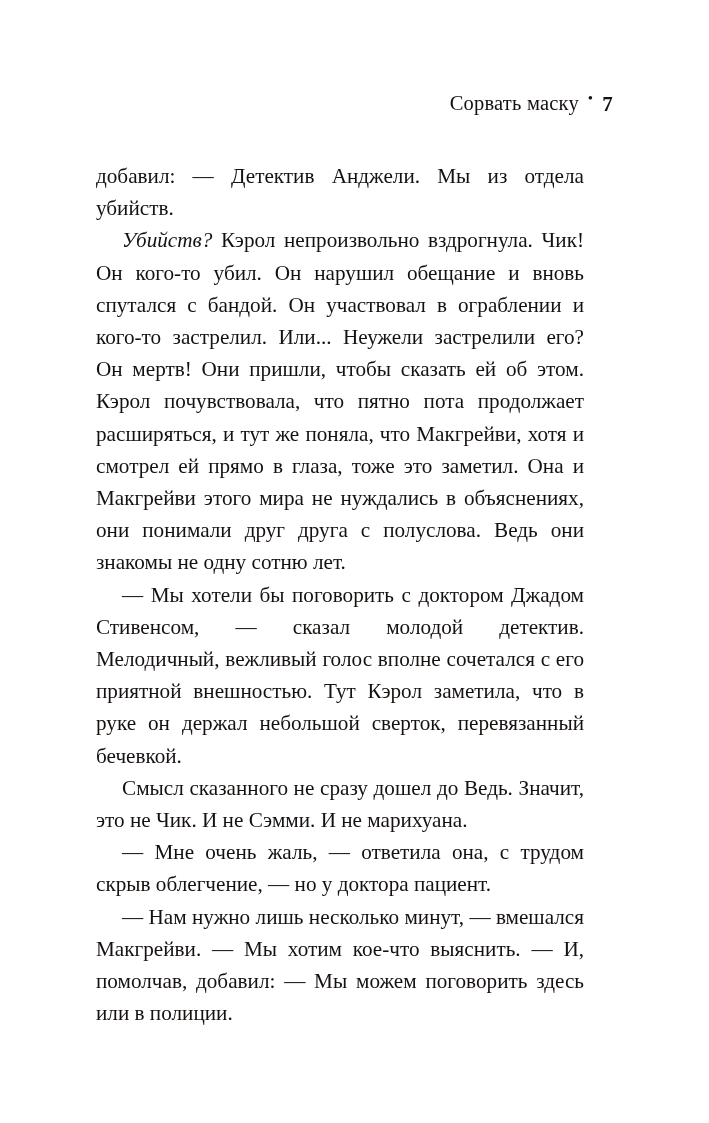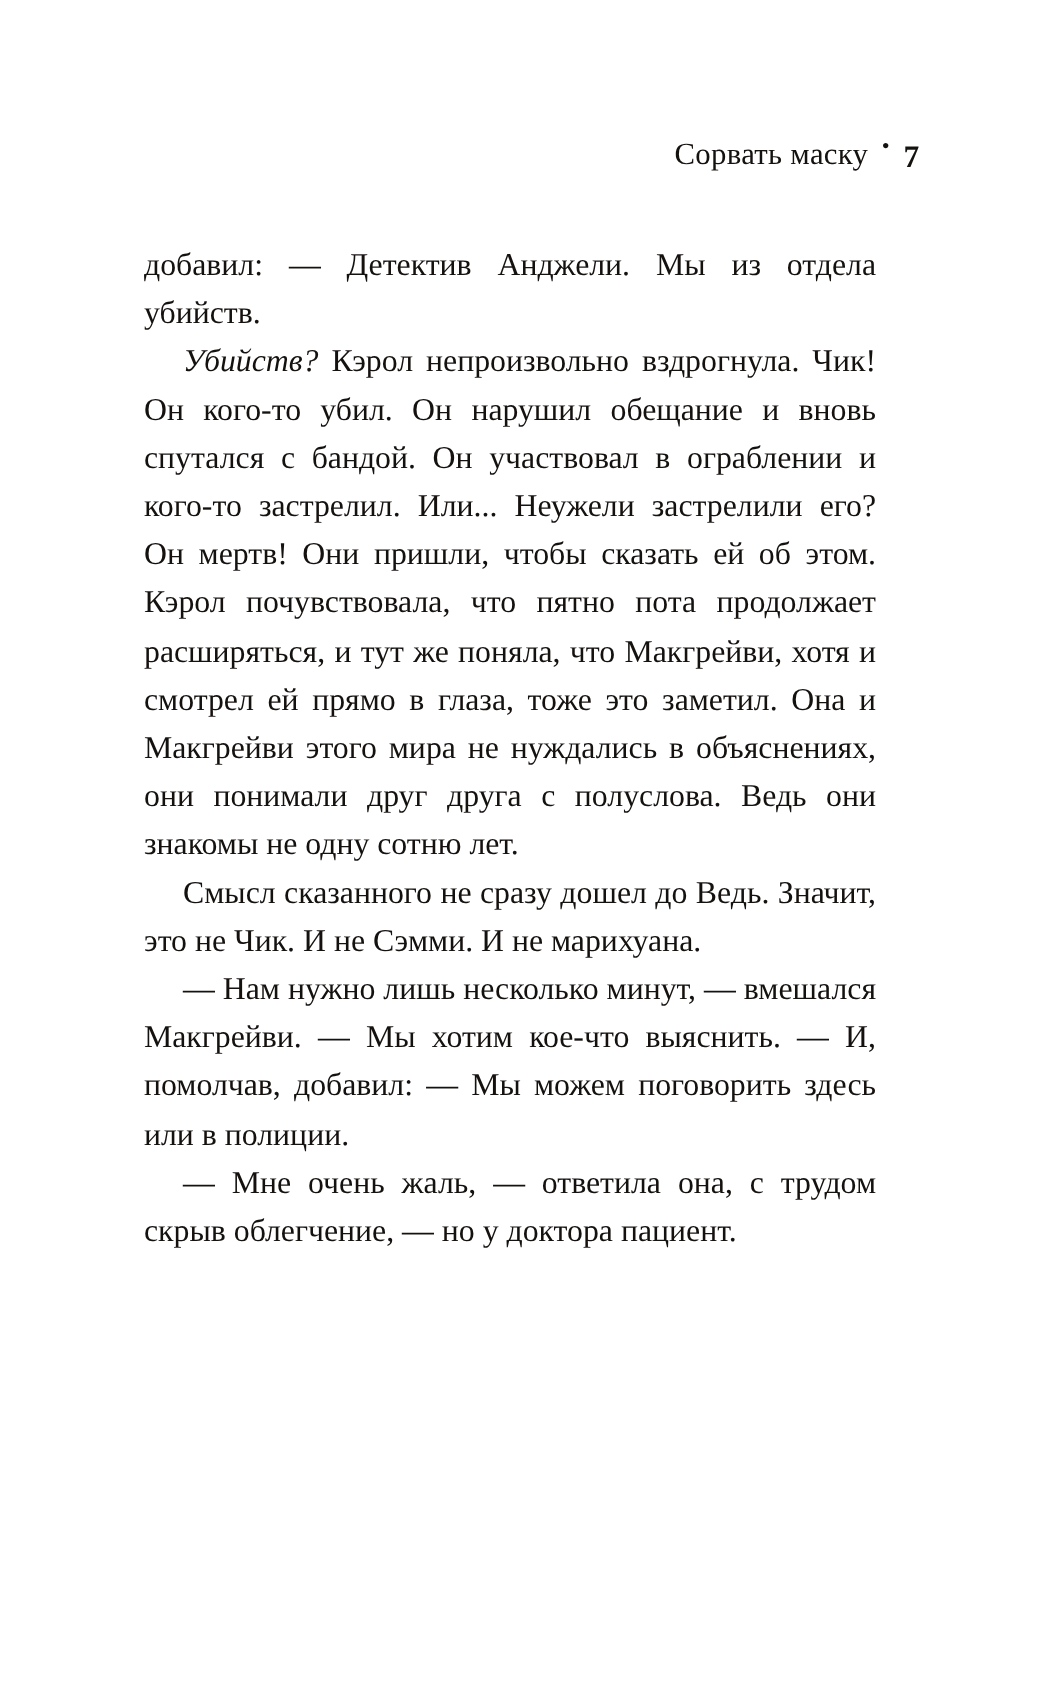--- a/index.html
+++ b/index.html
@@ -85,18 +85,19 @@
 
   <div class="running-head">
     <span class="title">Сорвать маску</span>
     <span class="sep">•</span>
     <span class="folio">7</span>
   </div>
 
   <div class="body-text">
     <p>добавил: — Детектив Анджели. Мы из отдела убийств.</p>
     <p class="indent"><i>Убийств?</i><span> Кэрол непроизвольно вздрогнула. Чик! Он кого-то убил. Он нарушил обещание и вновь спутался с бандой. Он участвовал в ограблении и кого-то застрелил. Или... Неужели застрелили его? Он мертв! Они пришли, чтобы сказать ей об этом. Кэрол почувствовала, что пятно пота продолжает расширяться, и тут же поняла, что Макгрейви, хотя и смотрел ей прямо в глаза, тоже это заметил. Она и Макгрейви этого мира не нуждались в объяснениях, они понимали друг друга с полуслова. Ведь они знакомы не одну сотню лет.</span></p>
+    <p class="dash-indent">— Мы хотели бы поговорить с доктором Джадом Стивенсом, — сказал молодой детектив. Мелодичный, вежливый голос вполне сочетался с его приятной внешностью. Тут Кэрол заметила, что в руке он держал небольшой сверток, перевязанный бечевкой.</p>
     <p class="indent">Смысл сказанного не сразу дошел до Ведь. Значит, это не Чик. И не Сэмми. И не марихуана.</p>
+    <p class="dash-indent">— Мне очень жаль, — ответила она, с трудом скрыв облегчение, — но у доктора пациент.</p>
     <p class="dash-indent">— Нам нужно лишь несколько минут, — вмешался Макгрейви. — Мы хотим кое-что выяснить. — И, помолчав, добавил: — Мы можем поговорить здесь или в полиции.</p>
-    <p class="dash-indent">— Мне очень жаль, — ответила она, с трудом скрыв облегчение, — но у доктора пациент.</p>
   </div>
 
 </div>
 
 </body></html>

